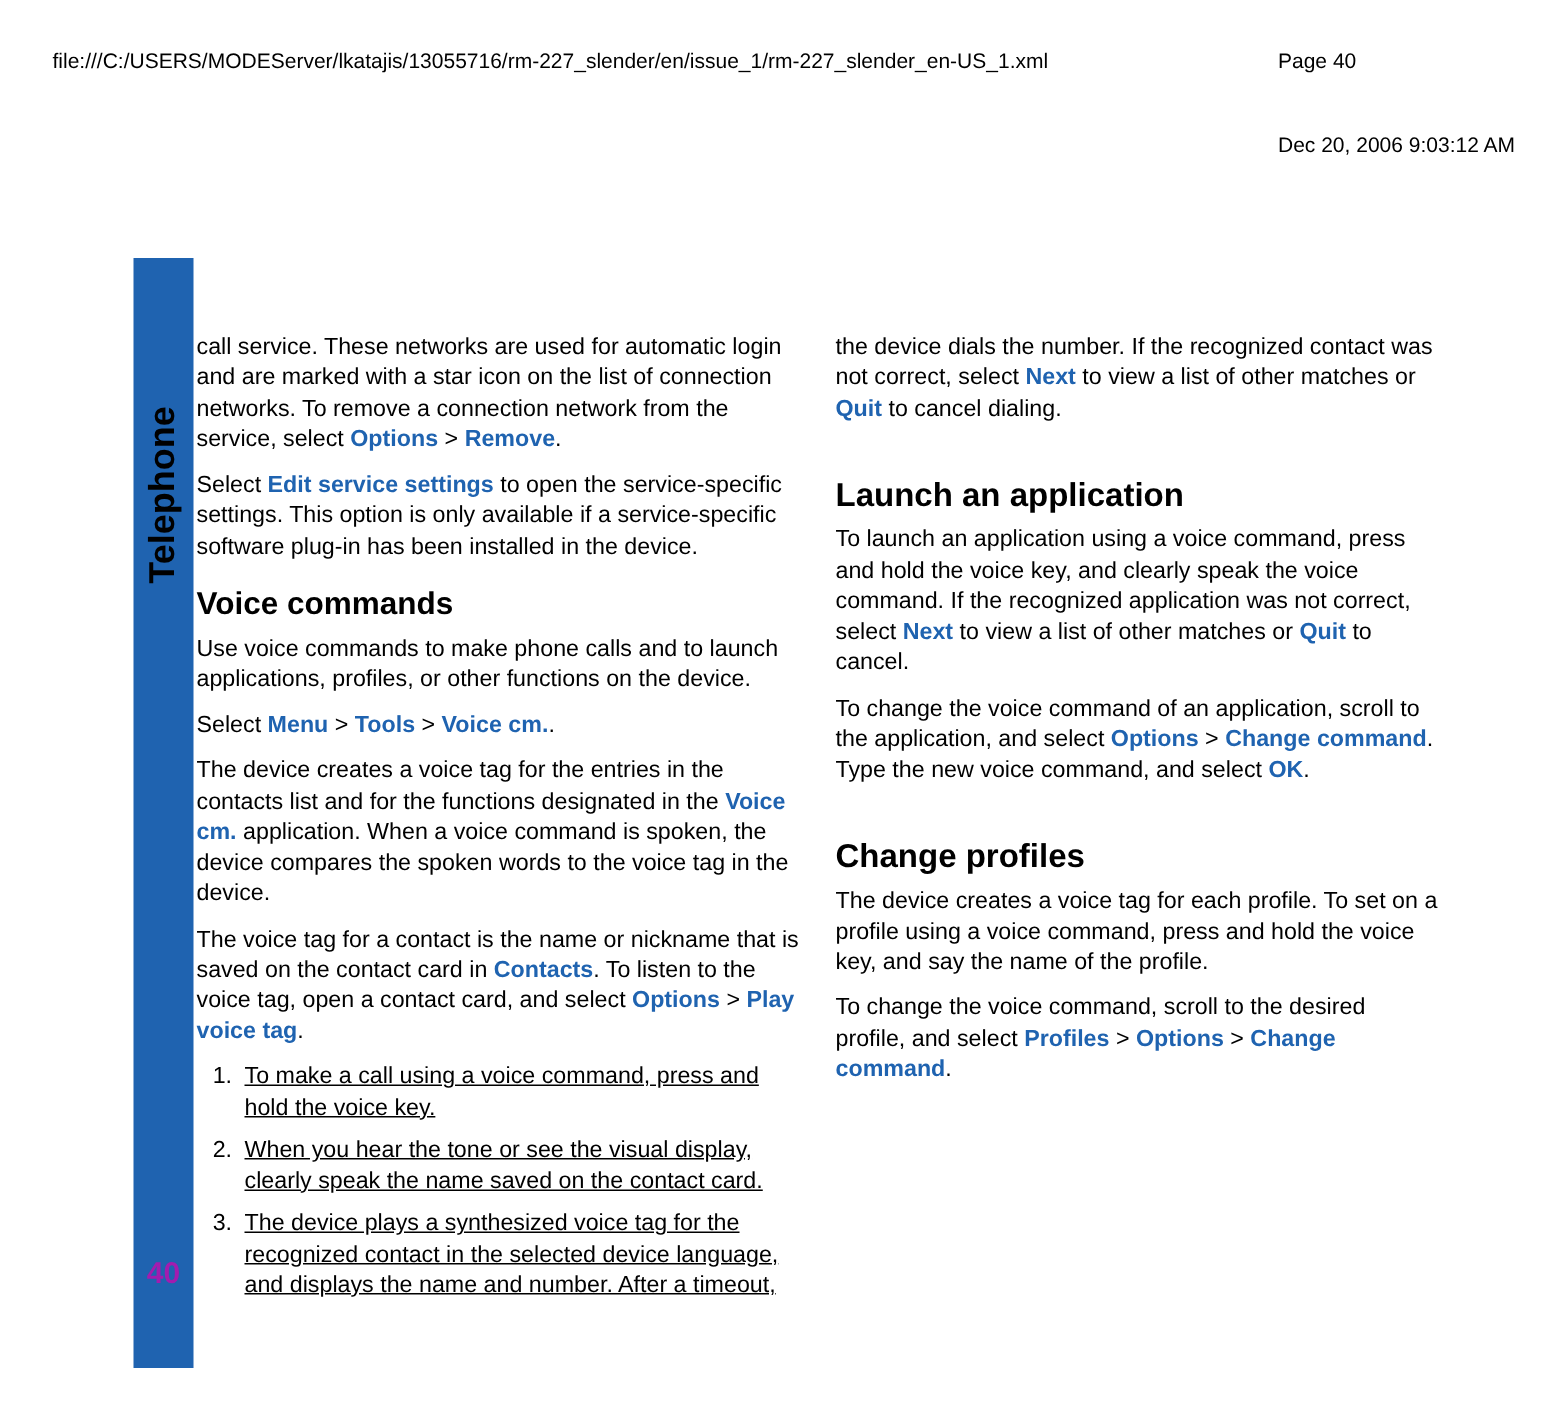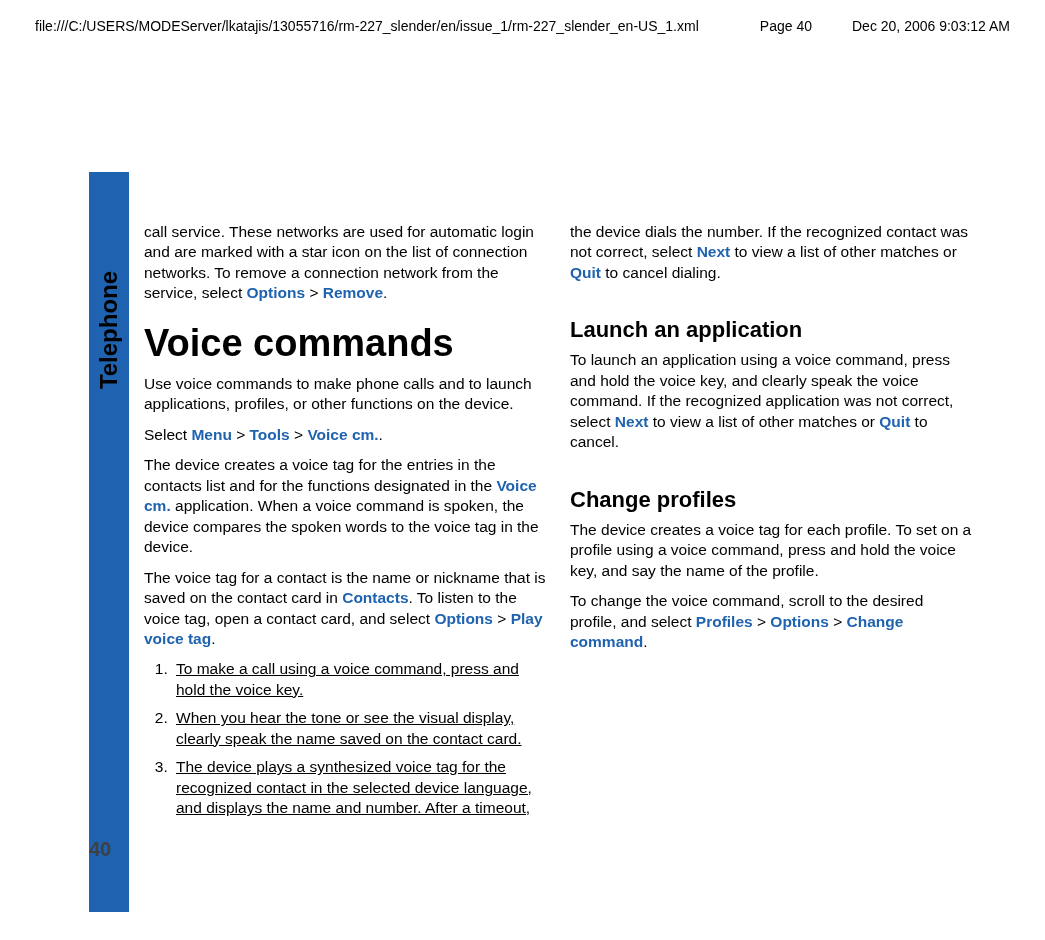--- a/index.html
+++ b/index.html
@@ -1,27 +1,27 @@
 <!DOCTYPE html>
 <html><head>
 <meta charset="utf-8">
 <style>
   * { box-sizing: border-box; margin: 0; padding: 0; }
   html, body { width: 1045px; height: 940px; background: #fff; font-family: Arial, Helvetica, sans-serif; color: #000; }
   .page { width: 1045px; height: 940px; position: relative; }
-  .header-line { position: absolute; top: 18px; left: 35px; right: 35px; font-size: 14px; display: flex; justify-content: space-between; }
-  .header-right { display: flex; gap: 40px; }
+  .header-line { position: absolute; top: 32px; left: 35px; right: 35px; font-size: 14px; display: flex; justify-content: space-between; }
+  .header-right { display: flex; gap: 40px; flex-direction: column; }
   .side-tab { position: absolute; left: 89px; top: 172px; width: 40px; height: 740px; background: #1f63b0; }
   .side-label { position: absolute; left: 89px; top: 240px; width: 40px; height: 180px; display: flex; align-items: center; justify-content: center; }
   .side-label span { transform: rotate(-90deg); color: #000; font-size: 24px; font-weight: bold; white-space: nowrap; }
-  .page-number { position: absolute; left: 89px; top: 838px; width: 40px; text-align: left; color: #404040; font-size: 20px; font-weight: bold; }
-  .columns { position: absolute; left: 144px; top: 222px; width: 828px; display: flex; gap: 24px; justify-content: center; }
+  .page-number { position: absolute; left: 89px; top: 838px; width: 40px; text-align: center; color: #a21caf; font-size: 20px; font-weight: bold; }
+  .columns { position: absolute; left: 131px; top: 222px; width: 828px; display: flex; gap: 24px; justify-content: center; }
   .col { width: 402px; font-size: 15.5px; line-height: 1.32; }
   .para { margin-bottom: 10px; }
-  h1 { font-size: 38px; font-weight: bold; margin-top: 14px; margin-bottom: 6px; }
+  h1 { font-size: 21px; font-weight: bold; margin-top: 14px; margin-bottom: 6px; }
   h2 { font-size: 22px; font-weight: bold; margin-top: 32px; margin-bottom: 6px; }
   .link { color: #1f63b0; font-weight: bold; margin-top: 13px; }
   ol { list-style: decimal; padding-left: 28px; margin-top: 4px; }
   ol li { margin-bottom: 8px; padding-left: 4px; text-decoration: underline; }
 </style>
 </head>
 <body>
 
 <div class="page">
 
@@ -37,20 +37,23 @@
   <div class="side-label">
       <span>Telephone</span>
     </div>
   <div class="page-number">40</div>
 
   <div class="columns">
     <div class="col">
       <div class="para">
         <span>call service. These networks are used for automatic login and are marked with a star icon on the list of connection networks. To remove a connection network from the service, select </span><span class="link">Options</span><span> &gt; </span><span class="link">Remove</span><span>.</span>
       </div>
+      <div class="para">
+        <span>Select </span><span class="link">Edit service settings</span><span> to open the service-specific settings. This option is only available if a service-specific software plug-in has been installed in the device.</span>
+      </div>
       <h1>Voice commands</h1>
       <div class="para">Use voice commands to make phone calls and to launch applications, profiles, or other functions on the device.</div>
       <div class="para">
         <span>Select </span><span class="link">Menu</span><span> &gt; </span><span class="link">Tools</span><span> &gt; </span><span class="link">Voice cm.</span><span>.</span>
       </div>
       <div class="para">
         <span>The device creates a voice tag for the entries in the contacts list and for the functions designated in the </span><span class="link">Voice cm.</span><span> application. When a voice command is spoken, the device compares the spoken words to the voice tag in the device.</span>
       </div>
       <div class="para">
         <span>The voice tag for a contact is the name or nickname that is saved on the contact card in </span><span class="link">Contacts</span><span>. To listen to the voice tag, open a contact card, and select </span><span class="link">Options</span><span> &gt; </span><span class="link">Play voice tag</span><span>.</span>
@@ -63,20 +66,23 @@
     </div>
 
     <div class="col">
       <div class="para">
         <span>the device dials the number. If the recognized contact was not correct, select </span><span class="link">Next</span><span> to view a list of other matches or </span><span class="link">Quit</span><span> to cancel dialing.</span>
       </div>
       <h2>Launch an application</h2>
       <div class="para">
         <span>To launch an application using a voice command, press and hold the voice key, and clearly speak the voice command. If the recognized application was not correct, select </span><span class="link">Next</span><span> to view a list of other matches or </span><span class="link">Quit</span><span> to cancel.</span>
       </div>
+      <div class="para">
+        <span>To change the voice command of an application, scroll to the application, and select </span><span class="link">Options</span><span> &gt; </span><span class="link">Change command</span><span>. Type the new voice command, and select </span><span class="link">OK</span><span>.</span>
+      </div>
       <h2>Change profiles</h2>
       <div class="para">The device creates a voice tag for each profile. To set on a profile using a voice command, press and hold the voice key, and say the name of the profile.</div>
       <div class="para">
         <span>To change the voice command, scroll to the desired profile, and select </span><span class="link">Profiles</span><span> &gt; </span><span class="link">Options</span><span> &gt; </span><span class="link">Change command</span><span>.</span>
       </div>
     </div>
   </div>
 
 </div>
 

